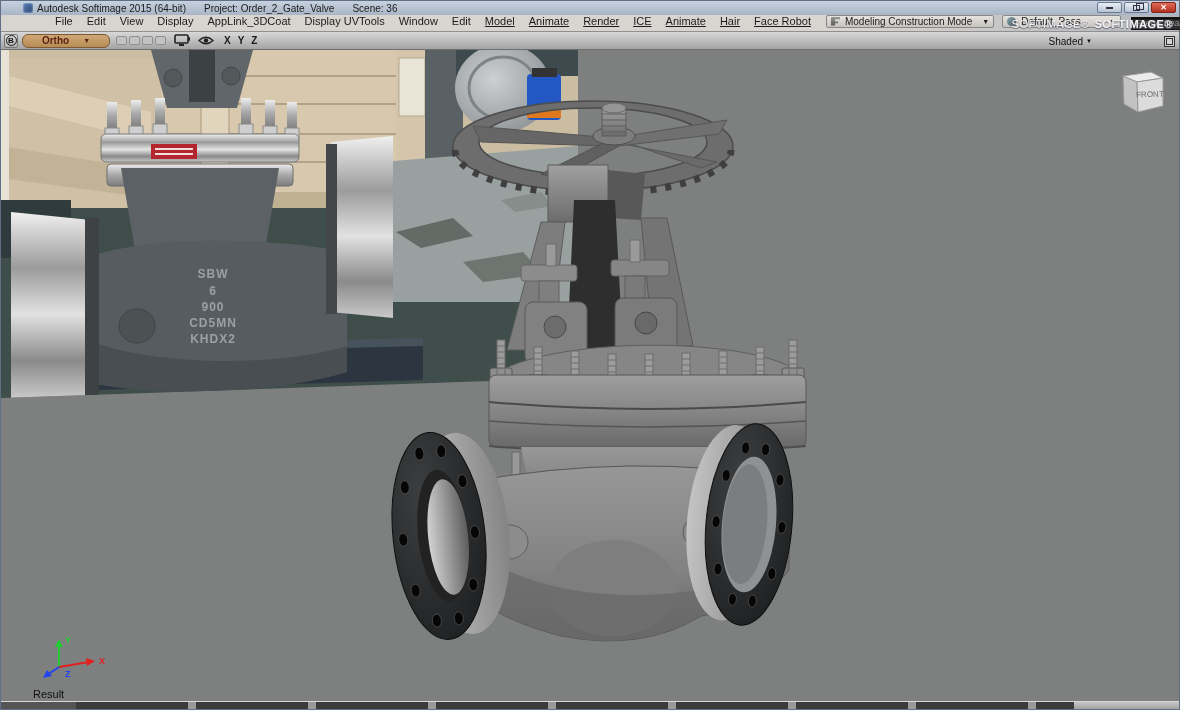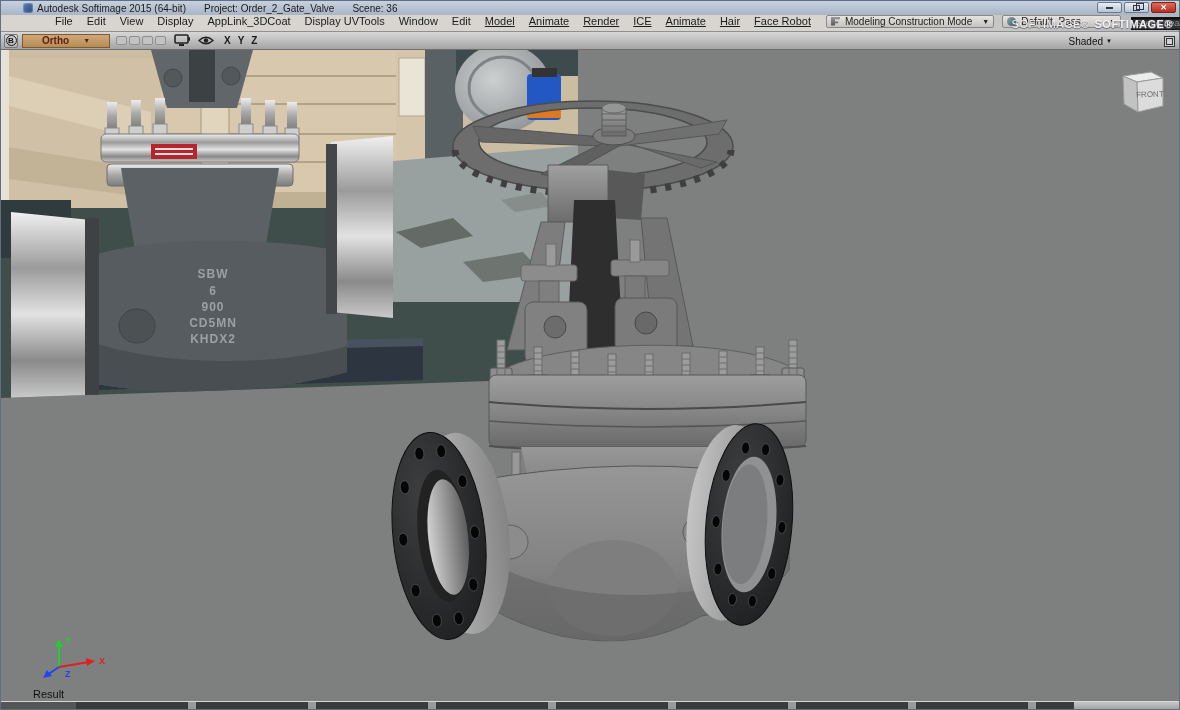--- a/index.html
+++ b/index.html
@@ -56,31 +56,31 @@
   .vp-header { height:18px; flex:0 0 18px; display:flex; align-items:center;
     background:linear-gradient(#d8d8d8,#a4a4a4); border-bottom:1px solid #6e6e6e;
     padding:0 3px; position:relative; }
   .vp-b { width:14px; height:14px; border:1px solid #777; border-radius:2px;
     background:linear-gradient(#d6d6d6,#b2b2b2); display:flex; align-items:center;
     justify-content:center; }
   .vp-b span { width:11px; height:11px; border:1px solid #222; border-radius:50%;
     font-size:8px; font-weight:bold; color:#111; display:flex; align-items:center;
     justify-content:center; line-height:1; }
   .ortho-dd { width:88px; height:14px; margin-left:4px; border:1px solid #7d5a33;
-    border-radius:0; background:linear-gradient(#d0a877,#b78c55); display:flex;
+    border-radius:6px; background:linear-gradient(#d0a877,#b78c55); display:flex;
     align-items:center; justify-content:center; gap:14px; font-size:10px; font-weight:bold;
     color:#5a1f10; }
   .ortho-dd .arrow { font-size:7px; }
   .memo-slots { display:flex; gap:2px; margin-left:6px; }
   .memo-slot { width:11px; height:9px; border:1px solid #8f8f8f; border-radius:2px;
     background:#c3c3c3; }
   .vp-icon { margin-left:8px; display:flex; align-items:center; }
   .xyz { display:flex; gap:7px; margin-left:10px; font-size:10px; font-weight:bold; color:#1a1a1a; }
   .vp-right { position:absolute; right:4px; top:0; height:18px; display:flex;
-    align-items:center; gap:52px;margin-left:16px; }
+    align-items:center; gap:72px;margin-left:16px; }
   .shaded { font-size:10px; color:#111; display:flex; align-items:center; gap:3px; }
   .shaded .arrow { font-size:6px; }
   .layout-icon { width:11px; height:11px; border:1px solid #333; background:#d2d2d2; position:relative; }
   .layout-icon:before { content:""; position:absolute; right:1px; top:1px; width:5px;
     height:5px; border:1px solid #333; }
 
   
   .viewport { position:relative; flex:1 1 auto; background:#7e8080; overflow:hidden; }
   .photo { position:absolute; left:0; top:0; width:577px; height:348px;
     clip-path:polygon(0 0,577px 0,577px 328px,0 348px); }

